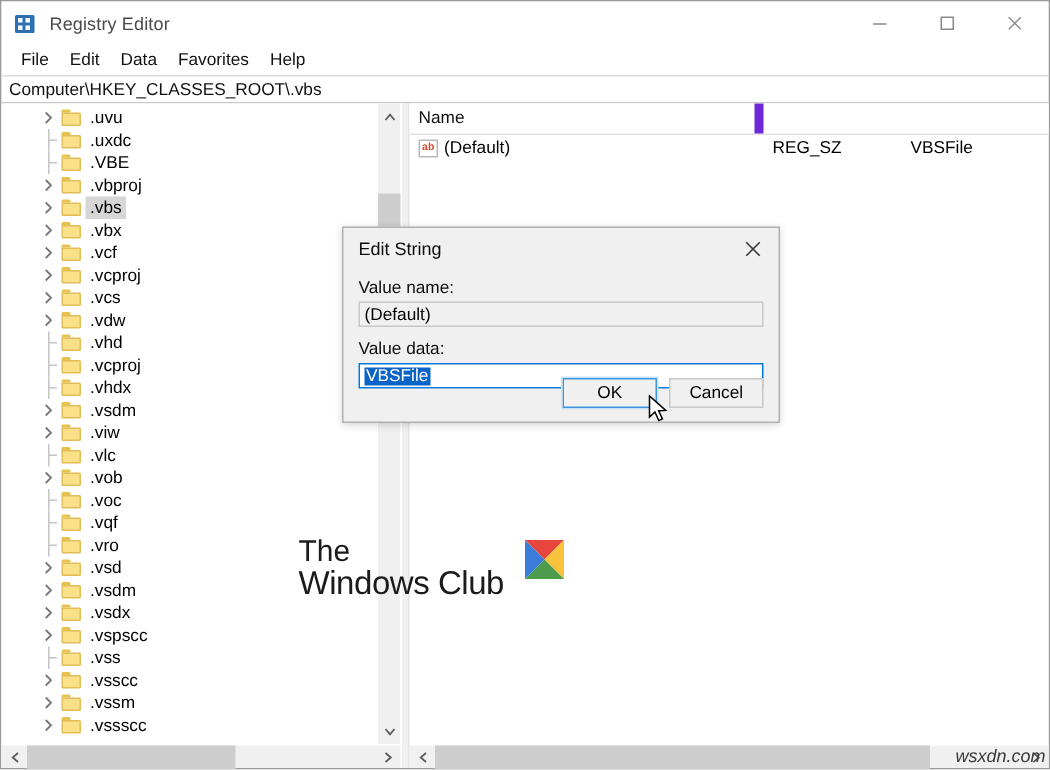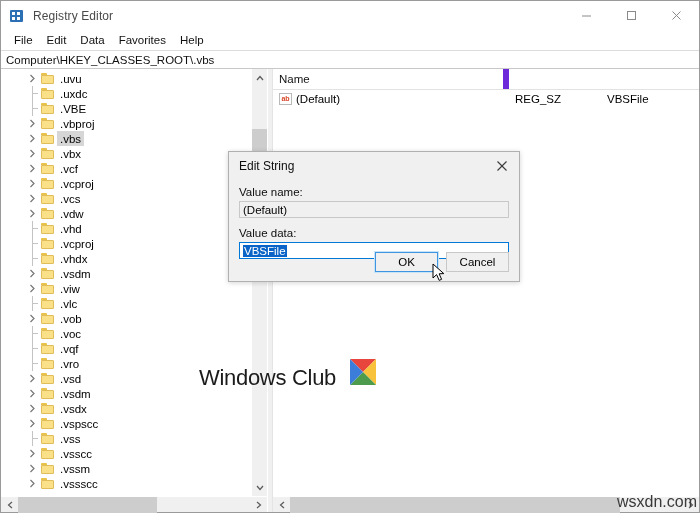--- a/index.html
+++ b/index.html
@@ -367,25 +367,26 @@
     width: 26px; height: 26px;
     margin-left: 14px;
     margin-bottom: 12px;
     position: relative;
   }
 
   #site-watermark {
     position: absolute;
     right: 2px;
     bottom: 1px;
-    font-size: 16px;
+    font-size: 12px;
     color: #3a3a3a;
     font-family: "Liberation Sans", sans-serif;
     z-index: 8;
     background: transparent;
+    font-style: italic;
   }
 
   
   #edit-dialog {
     position: absolute;
     left: 227px;
     top: 150px;
     width: 292px;
     height: 131px;
     background: #f0f0f0;
@@ -976,20 +977,21 @@
               <polyline points="1,1 4.5,4 1,7" fill="none" stroke="#5a5a5a" stroke-width="1.2"></polyline>
             </svg>
         </div>
       </div>
     </div>
 
   </div>
 
   <div id="watermark">
     <div id="watermark-text">
+      <span class="l1">The</span>
       <span class="l2">Windows Club</span>
     </div>
     <div id="watermark-logo">
       <svg width="26" height="26" viewBox="0 0 26 26">
         <polygon points="0,0 26,0 13,13" fill="#e8453c"></polygon>
         <polygon points="26,0 26,26 13,13" fill="#f9c23c"></polygon>
         <polygon points="26,26 0,26 13,13" fill="#4d9b4d"></polygon>
         <polygon points="0,26 0,0 13,13" fill="#3b7dd8"></polygon>
       </svg>
     </div>

